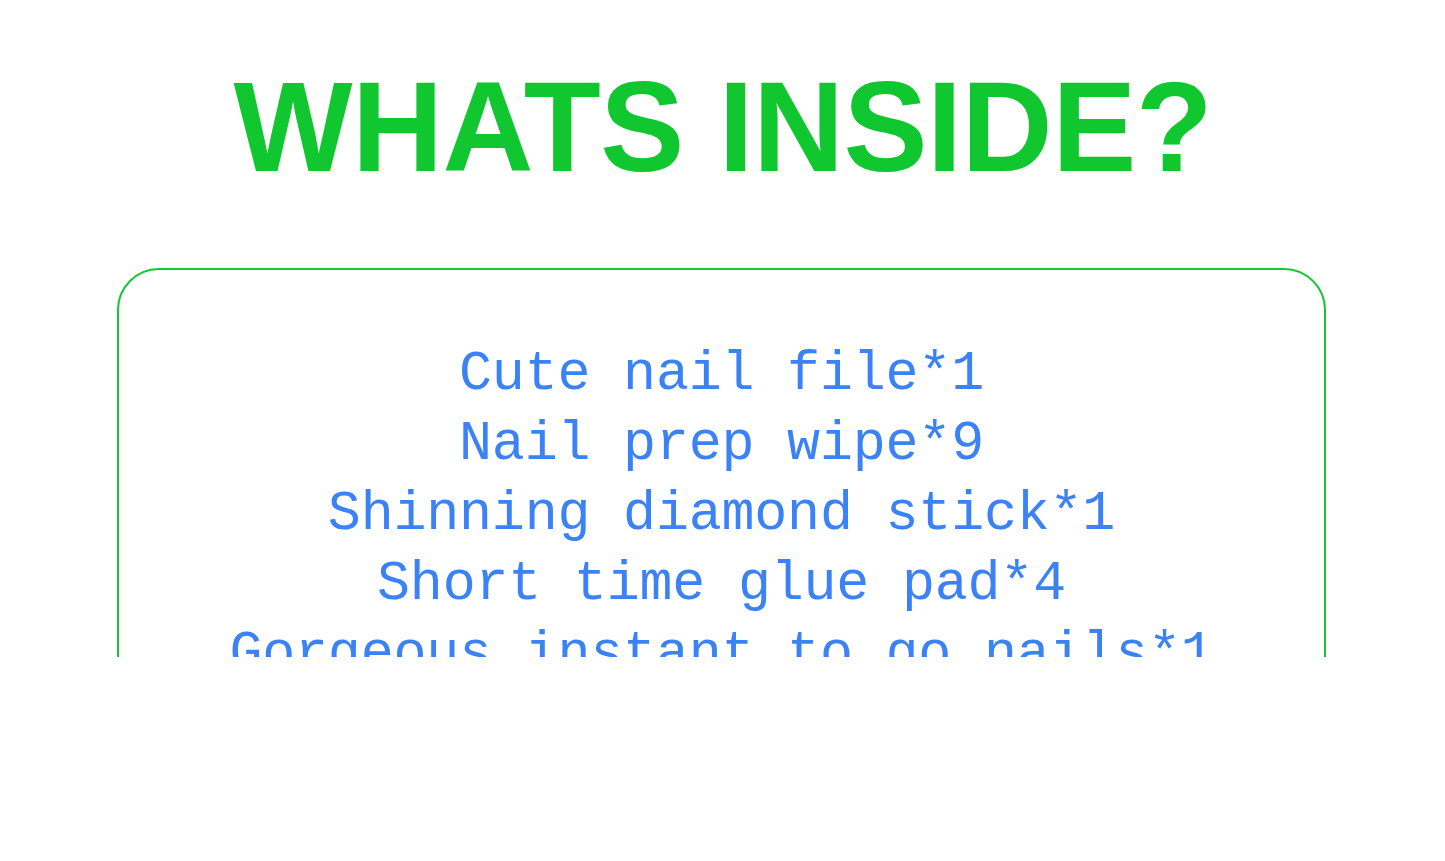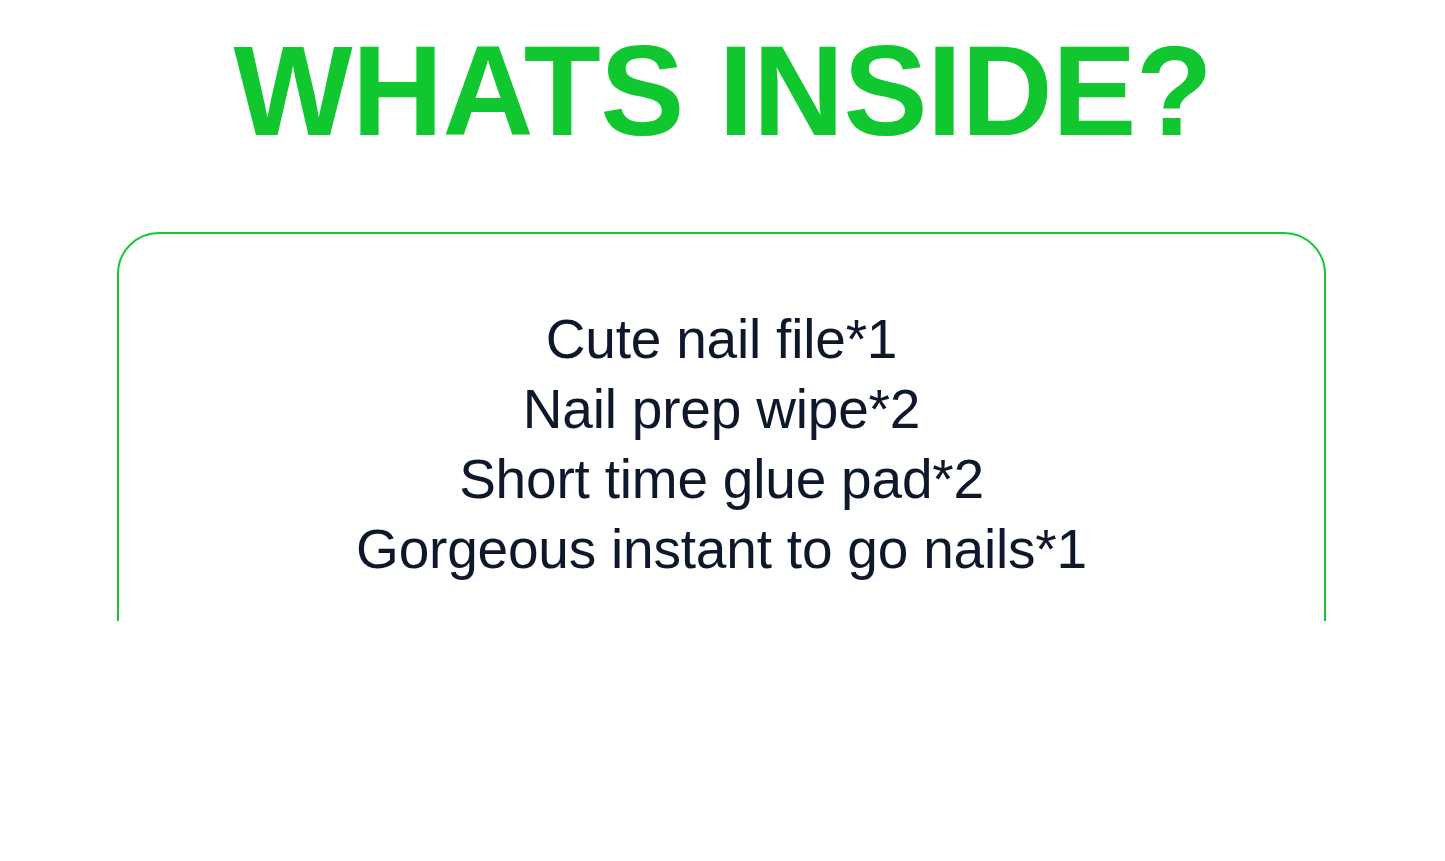--- a/index.html
+++ b/index.html
@@ -12,20 +12,21 @@
     font-family: "Liberation Sans", sans-serif;
     -webkit-font-smoothing: antialiased;
   }
 
   .canvas {
     position: relative;
     width: 1445px;
     height: 621px;
     background: #ffffff;
     overflow: hidden;
+    margin-top: 36px;
   }
 
   
   .title {
     position: absolute;
     left: 0;
     top: 0;
     width: 1445px;
     height: 165px;
     display: flex;
@@ -65,25 +66,25 @@
     left: 0;
     right: 0;
     top: 0;
     margin: 0;
     padding: 0;
     list-style: none;
     text-align: center;
   }
 
   .item-line {
-    font-family: Liberation Sans, sans-serif;
+    font-family: Liberation Mono, monospace;
     font-weight: 400;
     font-size: 55px;
     line-height: 70px;
-    color: #0f172a;
+    color: #3b82f6;
     white-space: nowrap;
     letter-spacing: -0.2px;
   }
 
   
   .items-inner {
     position: absolute;
     left: 0;
     right: 0;
     top: 70px;
@@ -95,20 +96,21 @@
 <div class="canvas">
 
   <div class="title">
     <span class="title-text">WHATS INSIDE?</span>
   </div>
 
   <div class="panel">
     <div class="items-inner">
       <ul class="items-list">
         <li class="item-line">Cute nail file*1</li>
-        <li class="item-line">Nail prep wipe*2</li>
-        <li class="item-line">Short time glue pad*2</li>
+        <li class="item-line">Nail prep wipe*9</li>
+        <li class="item-line">Shinning diamond stick*1</li>
+        <li class="item-line">Short time glue pad*4</li>
         <li class="item-line">Gorgeous instant to go nails*1</li>
       </ul>
     </div>
   </div>
 
 </div>
 
 </body></html>

